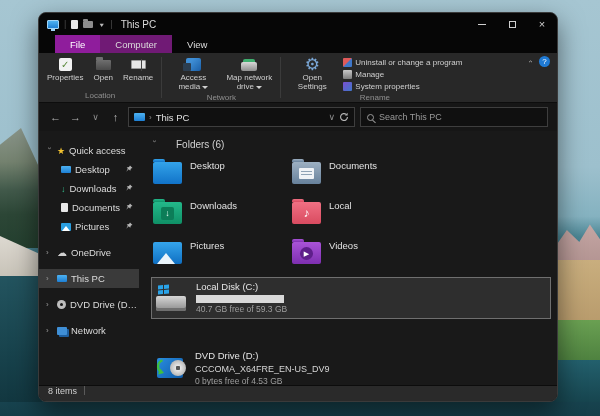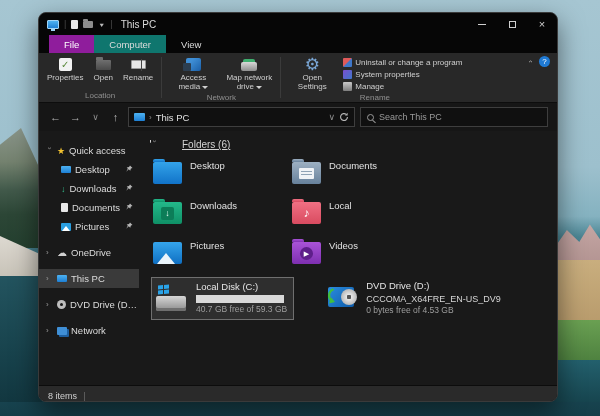--- a/index.html
+++ b/index.html
@@ -43,24 +43,24 @@
   .qat-folder { width:10px; height:7px; background:#8d8d8d; border-radius:1px; position:relative; }
   .qat-folder::before { content:""; position:absolute; top:-2px; left:0; width:5px; height:2px; background:#8d8d8d; border-radius:1px 1px 0 0; }
   .qat-chev { color:#bbb; font-size:7px; transform:scaleY(.8); }
   .title-text { color:#dcdcdc; font-size:10px; margin-left:3px; }
   .win-controls { margin-left:auto; display:flex; height:100%; }
   .win-btn { width:30px; display:flex; align-items:center; justify-content:center; color:#cfcfcf; font-size:11px; }
   .min-glyph { display:block; width:8px; height:1px; background:#cfcfcf; }
   .max-glyph { display:block; width:7px; height:7px; border:1px solid #cfcfcf; }
 
   
-  .tabrow { height:18px; flex:0 0 18px; background:#060606; display:flex; align-items:stretch; padding-left:10px; }
+  .tabrow { height:18px; flex:0 0 18px; background:#060606; display:flex; align-items:stretch; padding-left:16px; }
   .tab { font-size:9.5px; color:#dcdcdc; padding:3px 15px 2px; display:flex; align-items:center; }
   .tab-file { background:#8f1d9c; color:#fff; }
-  .tab-active { background:#0f766e; }
+  .tab-active { background:#701a75; }
 
   
   .ribbon { height:50px; flex:0 0 50px; background:#282828; display:flex; position:relative; border-bottom:1px solid #0d0d0d; }
   .rgroup { display:flex; flex-direction:column; padding:2px 4px 0; }
   .rgroup-buttons { flex:1; display:flex; align-items:flex-start; gap:2px; }
   .rgroup-label { text-align:center; font-size:8px; color:#8f8f8f; padding:0 0 2px; }
   .rsep { width:1px; background:#3b3b3b; margin:4px 0; }
   .rbtn { display:flex; flex-direction:column; align-items:center; padding:1px 4px; font-size:8px; color:#cfcfcf; text-align:center; line-height:1.1; max-width:54px; }
   .rbtn .ric { height:17px; display:flex; align-items:center; justify-content:center; margin-bottom:1px; }
   .drop-arrow { width:0; height:0; border-left:3px solid transparent; border-right:3px solid transparent; border-top:3px solid #cfcfcf; display:inline-block; margin-left:2px; }
@@ -115,59 +115,59 @@
   .mini-pic { width:10px; height:8px; background:#2a9fe0; border-radius:1px; position:relative; flex:0 0 10px; overflow:hidden; }
   .mini-pic::after { content:""; position:absolute; bottom:0; left:1px; border-left:4px solid transparent; border-right:4px solid transparent; border-bottom:5px solid #fff; }
   .mini-cloud { color:#cfcfcf; font-size:10px; }
   .mini-disc { width:9px; height:9px; border-radius:50%; background:#bdbdbd; position:relative; flex:0 0 9px; }
   .mini-disc::after { content:""; position:absolute; left:3px; top:3px; width:3px; height:3px; border-radius:50%; background:#191919; }
   .mini-net { width:10px; height:8px; background:#3f8fd6; border-radius:1px; box-shadow:2px 2px 0 #1d5fa0; flex:0 0 10px; }
   .side-label { overflow:hidden; text-overflow:ellipsis; }
   .pin-ic { position:absolute; right:6px; top:5px; }
 
   .main { flex:1; padding:7px 6px 0 12px; overflow:hidden; }
-  .sec-header { display:flex; align-items:flex-start; gap:24px; color:#d2d2d2; font-size:10px; margin:1px 0 7px;text-decoration:underline; }
+  .sec-header { display:flex; align-items:flex-start; gap:18px; color:#d2d2d2; font-size:10px; margin:1px 0 7px; }
   .tiles { display:flex; flex-wrap:wrap; }
   .tile { width:139px; height:32px; display:flex; align-items:center; gap:8px; margin-bottom:8px; padding-left:2px; }
   .tile-label { font-size:9.5px; color:#e2e2e2; align-self:flex-start; padding-top:3px; }
   .folder { width:29px; height:22px; border-radius:2px; position:relative; flex:0 0 29px; display:flex; align-items:center; justify-content:center; }
   .folder::before { content:""; position:absolute; top:-3px; left:0; width:12px; height:3px; border-radius:2px 2px 0 0; background:inherit; }
   .f-desktop { background:linear-gradient(180deg,#33a3ea,#1173c8); }
   .f-documents { background:linear-gradient(180deg,#9db0c2,#67819b); }
   .doc-card { width:15px; height:11px; background:#f0f3f6; border-radius:1px; position:relative; }
   .doc-card::before, .doc-card::after { content:""; position:absolute; left:2px; height:1px; background:#8fa3b5; right:2px; }
   .doc-card::before { top:3px; } .doc-card::after { top:6px; }
   .f-downloads { background:linear-gradient(180deg,#23b88a,#0f9066); }
   .dl-box { width:13px; height:13px; background:#0c7d58; border-radius:2px; color:#eafff5; font-size:9px; font-weight:bold; line-height:13px; text-align:center; }
   .f-music { background:linear-gradient(180deg,#f07083,#d94b60); }
   .music-note { color:#fff; font-size:12px; }
   .f-pictures { background:linear-gradient(180deg,#35a5ec,#0f6fc2); overflow:hidden; }
   .pic-mtn { position:absolute; bottom:0; left:4px; border-left:9px solid transparent; border-right:9px solid transparent; border-bottom:11px solid #eaf4fb; }
   .f-videos { background:linear-gradient(180deg,#a953d8,#7e2fb0); }
   .vid-play { width:13px; height:13px; border-radius:50%; background:#5e1f8a; color:#fff; font-size:7px; line-height:13px; text-align:center; }
 
-  .drive-row { display:flex; gap:28px; }
+  .drive-row { display:flex; gap:28px;flex-direction:column; }
   .drive-tile { display:flex; gap:8px; padding:4px 6px 4px 4px; align-items:center; }
   .drive-tile.sel { background:#2e2e2e; border:1px solid #6f6f6f; }
   .drive-ic { position:relative; width:32px; flex:0 0 32px; height:26px; }
   .hdd-body { position:absolute; bottom:0; left:0; width:30px; height:15px; border-radius:2px; background:linear-gradient(180deg,#d6d6d6,#8a8a8a); box-shadow:inset 0 -3px 0 #6f6f6f; }
   .winflag { position:absolute; top:0; left:2px; width:11px; height:9px; display:grid; grid-template-columns:5px 5px; grid-template-rows:4px 4px; gap:1px; transform:skewY(-5deg); }
   .winflag span { background:#29a3e8; }
   .dvd-screen { position:absolute; top:2px; left:2px; width:26px; height:20px; background:linear-gradient(135deg,#2a8de0,#0d5aa8); border-radius:2px; }
   .dvd-disc { position:absolute; right:1px; top:4px; width:16px; height:16px; border-radius:50%; background:radial-gradient(circle,#555 18%,#e6e6e6 22%,#b9b9b9 70%,#8c8c8c 100%); }
   .dvd-arrow { position:absolute; left:0; top:2px; width:12px; height:18px; }
   .drive-info { display:flex; flex-direction:column; gap:2px; }
   .drive-name { font-size:9.5px; color:#e4e4e4; line-height:1.15; }
   .drive-vol { font-size:9px; color:#d6d6d6; line-height:1.15;text-align:center; }
   .usage-bar { width:88px; height:8px; background:#d9d9d9; }
   .usage-fill { height:100%; background:#2f86d6; }
   .drive-detail { font-size:8.5px; color:#9f9f9f; line-height:1.1; }
 
   
-  .statusbar { height:16px; flex:0 0 16px; background:#2a2a2a; border-top:1px solid #0c0c0c; display:flex; align-items:flex-end; padding:0 9px; gap:7px; font-size:9px; color:#cfcfcf; }
+  .statusbar { height:16px; flex:0 0 16px; background:#2a2a2a; border-top:1px solid #0c0c0c; display:flex; align-items:flex-start; padding:0 9px; gap:7px; font-size:9px; color:#cfcfcf; }
   .status-sep { width:1px; height:9px; background:#5a5a5a; }
 </style>
 </head>
 <body>
 
 <div class="scenery cliff-left"></div>
 <div class="scenery sand-left"></div>
 <div class="scenery water-left"></div>
 <div class="scenery mtn-right"></div>
 <div class="scenery grass-tan"></div>
@@ -251,26 +251,26 @@
               <span class="ic-gear">⚙</span>
             </span>
           <span>Open Settings</span>
         </div>
         <div class="sys-small">
           <div class="rsmall">
             <span class="mini-ic mini-uninstall"></span>
             <span>Uninstall or change a program</span>
           </div>
           <div class="rsmall">
+            <span class="mini-ic mini-manage"></span>
+            <span>Manage</span>
+          </div>
+          <div class="rsmall">
             <span class="mini-ic mini-sysprops"></span>
             <span>System properties</span>
-          </div>
-          <div class="rsmall">
-            <span class="mini-ic mini-manage"></span>
-            <span>Manage</span>
           </div>
         </div>
       </div>
       <div class="rgroup-label">Rename</div>
     </div>
     <div class="ribbon-corner">
       <span class="rib-chevup">›</span>
       <span class="help-circle">?</span>
     </div>
   </div>

